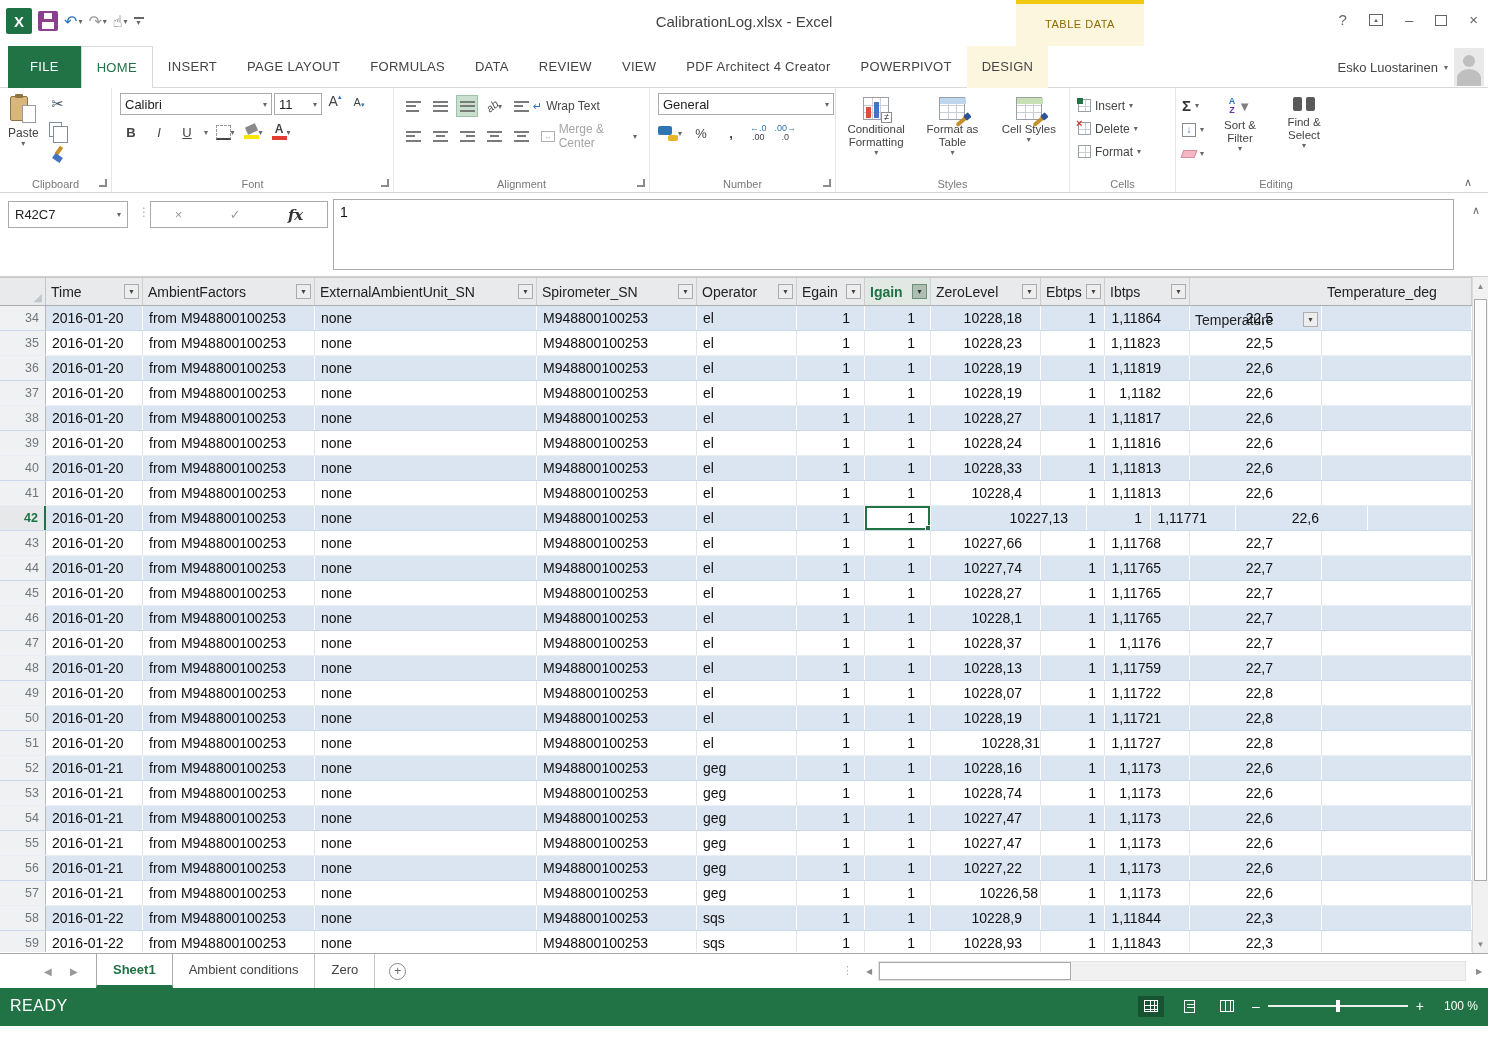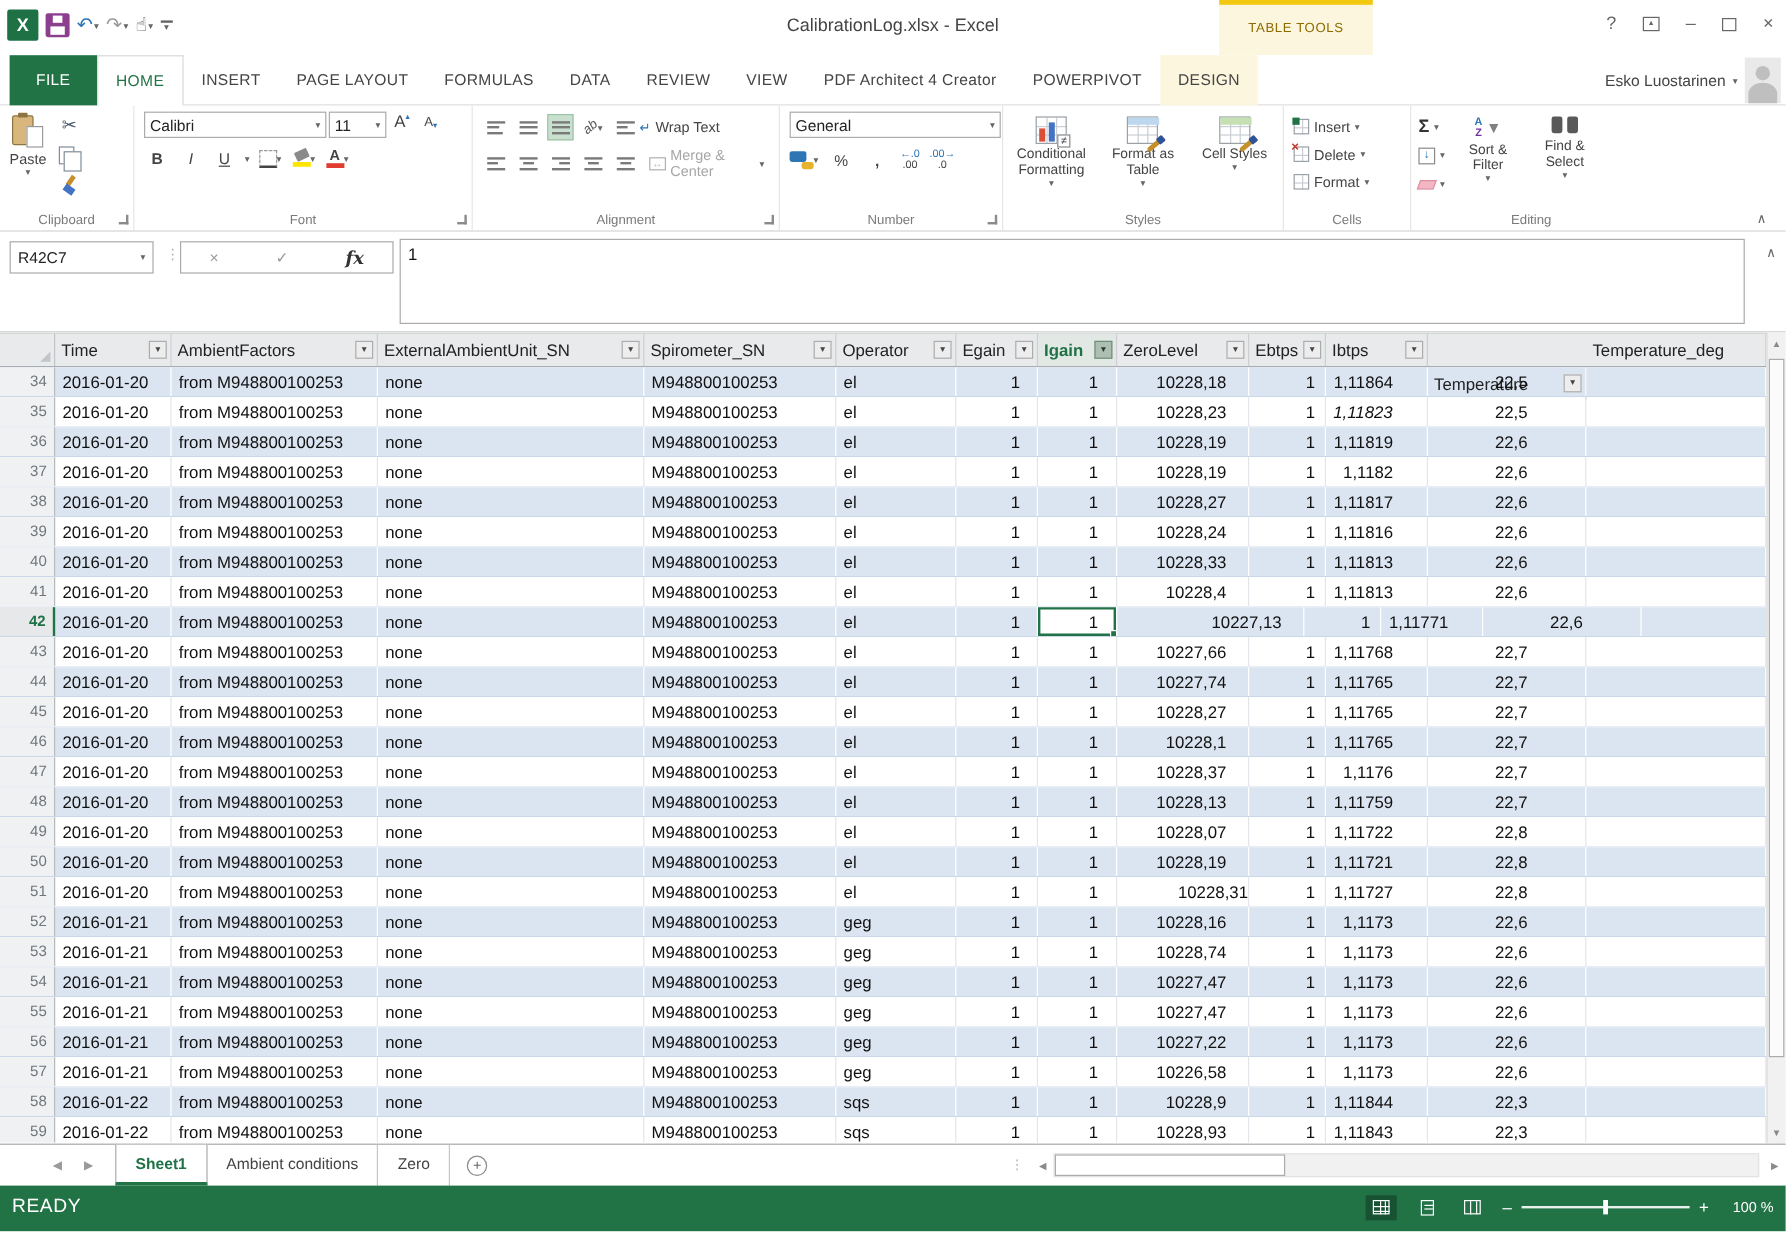--- a/index.html
+++ b/index.html
@@ -222,21 +222,21 @@
       <span class="qbtn dark">
           <span>☝</span>
           <span class="dds">▾</span>
         </span>
       <span class="qcust">
           <span class="barr"></span>
           <span>▾</span>
         </span>
     </div>
     <div class="wtitle">CalibrationLog.xlsx - Excel</div>
-    <div class="ttools">TABLE TOOLS</div>
+    <div class="ttools">TABLE DATA</div>
     <div class="winbtns">
       <span class="wb">?</span>
       <span class="ribdisp">▴</span>
       <span class="wb">–</span>
       <span class="maxbox"></span>
       <span class="wb">×</span>
     </div>
   </div>
 
   <div id="tabrow">
@@ -588,21 +588,21 @@
           <div class="gut">35</div>
           <div class="cell" style="width: 97px; text-align: left;">2016-01-20</div>
           <div class="cell" style="width: 172px; text-align: left;">from M948800100253</div>
           <div class="cell" style="width: 222px; text-align: left;">none</div>
           <div class="cell" style="width: 160px; text-align: left;">M948800100253</div>
           <div class="cell" style="width: 100px; text-align: left;">el</div>
           <div class="cell" style="width: 68px; text-align: right; padding-right: 14px;">1</div>
           <div class="cell" style="width: 66px; text-align: right; padding-right: 15px;">1</div>
           <div class="cell" style="width: 110px; text-align: right; padding-right: 18px;">10228,23</div>
           <div class="cell" style="width: 64px; text-align: right; padding-right: 8px;">1</div>
-          <div class="cell" style="width: 85px; text-align: left; padding-right: 40px; font-style: italic;">1,11823</div>
+          <div class="cell" style="width: 85px; text-align: left; padding-right: 40px;">1,11823</div>
           <div class="cell" style="width: 132px; text-align: right; padding-right: 48px;">22,5</div>
           <div class="cell" style="width: 150px; text-align: left;"></div>
         </div>
         <div class="grow band">
           <div class="gut">36</div>
           <div class="cell" style="width: 97px; text-align: left;">2016-01-20</div>
           <div class="cell" style="width: 172px; text-align: left;">from M948800100253</div>
           <div class="cell" style="width: 222px; text-align: left;">none</div>
           <div class="cell" style="width: 160px; text-align: left;">M948800100253</div>
           <div class="cell" style="width: 100px; text-align: left;">el</div>
@@ -916,21 +916,21 @@
         </div>
         <div class="grow">
           <div class="gut">57</div>
           <div class="cell" style="width: 97px; text-align: left;">2016-01-21</div>
           <div class="cell" style="width: 172px; text-align: left;">from M948800100253</div>
           <div class="cell" style="width: 222px; text-align: left;">none</div>
           <div class="cell" style="width: 160px; text-align: left;">M948800100253</div>
           <div class="cell" style="width: 100px; text-align: left;">geg</div>
           <div class="cell" style="width: 68px; text-align: right; padding-right: 14px;">1</div>
           <div class="cell" style="width: 66px; text-align: right; padding-right: 15px;">1</div>
-          <div class="cell" style="width: 110px; text-align: right; padding-right: 18px;">10226,58</div>
+          <div class="cell" style="width: 110px; text-align: right; padding-right: 2px;">10226,58</div>
           <div class="cell" style="width: 64px; text-align: right; padding-right: 8px;">1</div>
           <div class="cell" style="width: 85px; text-align: right; padding-right: 28px;">1,1173</div>
           <div class="cell" style="width: 132px; text-align: right; padding-right: 48px;">22,6</div>
           <div class="cell" style="width: 150px; text-align: left;"></div>
         </div>
         <div class="grow band">
           <div class="gut">58</div>
           <div class="cell" style="width: 97px; text-align: left;">2016-01-22</div>
           <div class="cell" style="width: 172px; text-align: left;">from M948800100253</div>
           <div class="cell" style="width: 222px; text-align: left;">none</div>

